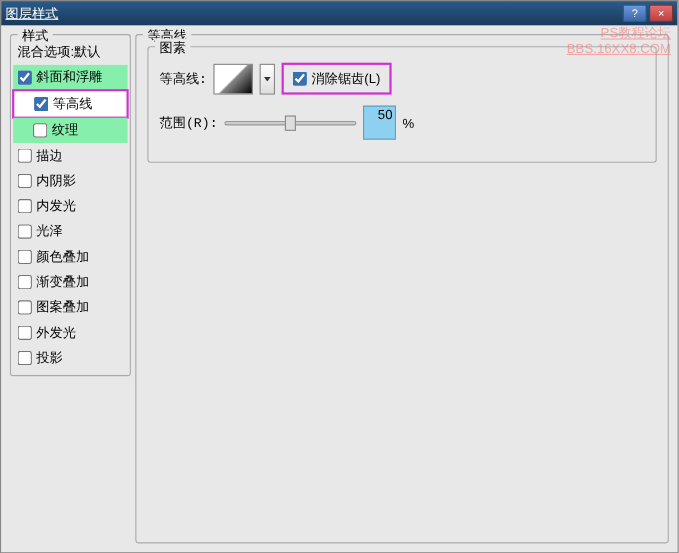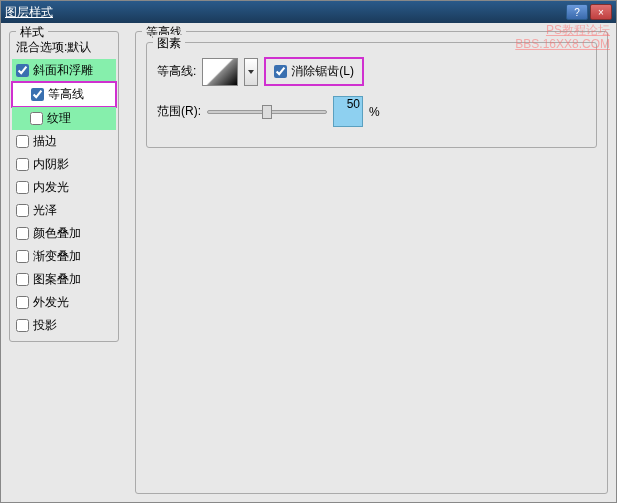--- a/index.html
+++ b/index.html
@@ -3,36 +3,36 @@
 <meta charset="utf-8">
 <style>
 * { box-sizing: border-box; margin: 0; padding: 0; font-family: "Microsoft YaHei", SimSun, sans-serif; font-size: 12px; }
 body { background: #e8e8e8; width: 617px; height: 503px; position: relative; border: 1px solid #888; }
 .titlebar { height: 22px; background: linear-gradient(180deg, #2a5a8a 0%, #1a3a5a 100%); color: #fff; display: flex; align-items: center; justify-content: space-between; padding: 0 4px; }
 .titlebar-text { font-size: 12px; text-decoration: underline; }
 .titlebar-btns { display: flex; gap: 2px; }
 .titlebar-btn { width: 22px; height: 16px; background: linear-gradient(180deg, #6a9adc, #3a6aac); border: 1px solid #2a5a8a; border-radius: 2px; display: flex; align-items: center; justify-content: center; color: #fff; font-size: 10px; }
 .titlebar-btn.close { background: linear-gradient(180deg, #e07070, #c04040); border-color: #803030; }
 .watermark { position: absolute; top: 22px; right: 6px; color: rgba(255,100,100,0.5); font-size: 11px; z-index: 10; text-align: right; line-height: 1.2; text-decoration: underline; }
-.content { display: flex; padding: 8px; gap: 16px; height: calc(100% - 22px); }
+.content { display: flex; padding: 8px; gap: 4px; height: calc(100% - 22px); }
 .left-panel { width: 110px; }
 .fieldset { border: 1px solid #aaa; border-radius: 3px; padding: 4px 2px; position: relative; }
 .fieldset-label { position: absolute; top: -8px; left: 6px; background: #e8e8e8; padding: 0 4px; font-size: 12px; }
 .style-list { display: flex; flex-direction: column; }
 .style-item { display: flex; align-items: center; gap: 4px; padding: 3px 4px; cursor: default; }
 .style-item.header { font-weight: normal; }
 .style-item.selected-blue { background: #86efac; }
 .style-item.highlighted { background: #fff; border: 2px solid #d030d0; margin: -1px; }
 .style-item input[type="checkbox"] { width: 13px; height: 13px; }
 .style-item.indent { padding-left: 18px; }
 .center-panel { flex: 1; }
 .center-fieldset { border: 1px solid #aaa; border-radius: 3px; padding: 10px; position: relative; height: 100%; }
 .inner-fieldset { border: 1px solid #aaa; border-radius: 3px; padding: 14px 10px 10px; position: relative; margin-bottom: 8px; }
 .row { display: flex; align-items: center; gap: 6px; margin-bottom: 10px; }
-.label { font-size: 12px; }
+.label { font-size: 12px; font-family: Liberation Mono, monospace; }
 .contour-preview { width: 36px; height: 28px; border: 1px solid #888; background: linear-gradient(135deg, #fff 0%, #fff 48%, #888 52%, #000 100%); }
 .dropdown-caret { width: 14px; height: 28px; border: 1px solid #888; background: linear-gradient(180deg, #fff, #ddd); display: flex; align-items: center; justify-content: center; }
 .dropdown-caret::after { content: ""; border-left: 3px solid transparent; border-right: 3px solid transparent; border-top: 4px solid #333; }
 .antialiased-box { border: 2px solid #d030d0; padding: 4px 8px; display: flex; align-items: center; gap: 4px; }
 .slider-track { flex: 1; height: 4px; background: #ccc; border: 1px solid #999; border-radius: 2px; position: relative; max-width: 120px; }
 .slider-thumb { position: absolute; left: 50%; top: -6px; width: 10px; height: 14px; background: #ddd; border: 1px solid #888; transform: translateX(-50%); }
 .value-input { width: 30px; height: 31px; background: #8ed0f0; border: 1px solid #5aa0c0; text-align: right; padding-right: 2px; }
 .right-panel { width: 110px; display: flex; flex-direction: column; gap: 6px; padding-top: 2px; }
 .btn { height: 22px; background: linear-gradient(180deg, #fff, #e0e0e0); border: 1px solid #888; border-radius: 3px; display: flex; align-items: center; justify-content: center; cursor: default; }
 .btn.primary { border: 1px solid #4a80c0; box-shadow: 0 0 0 1px #8ab0e0 inset; }

